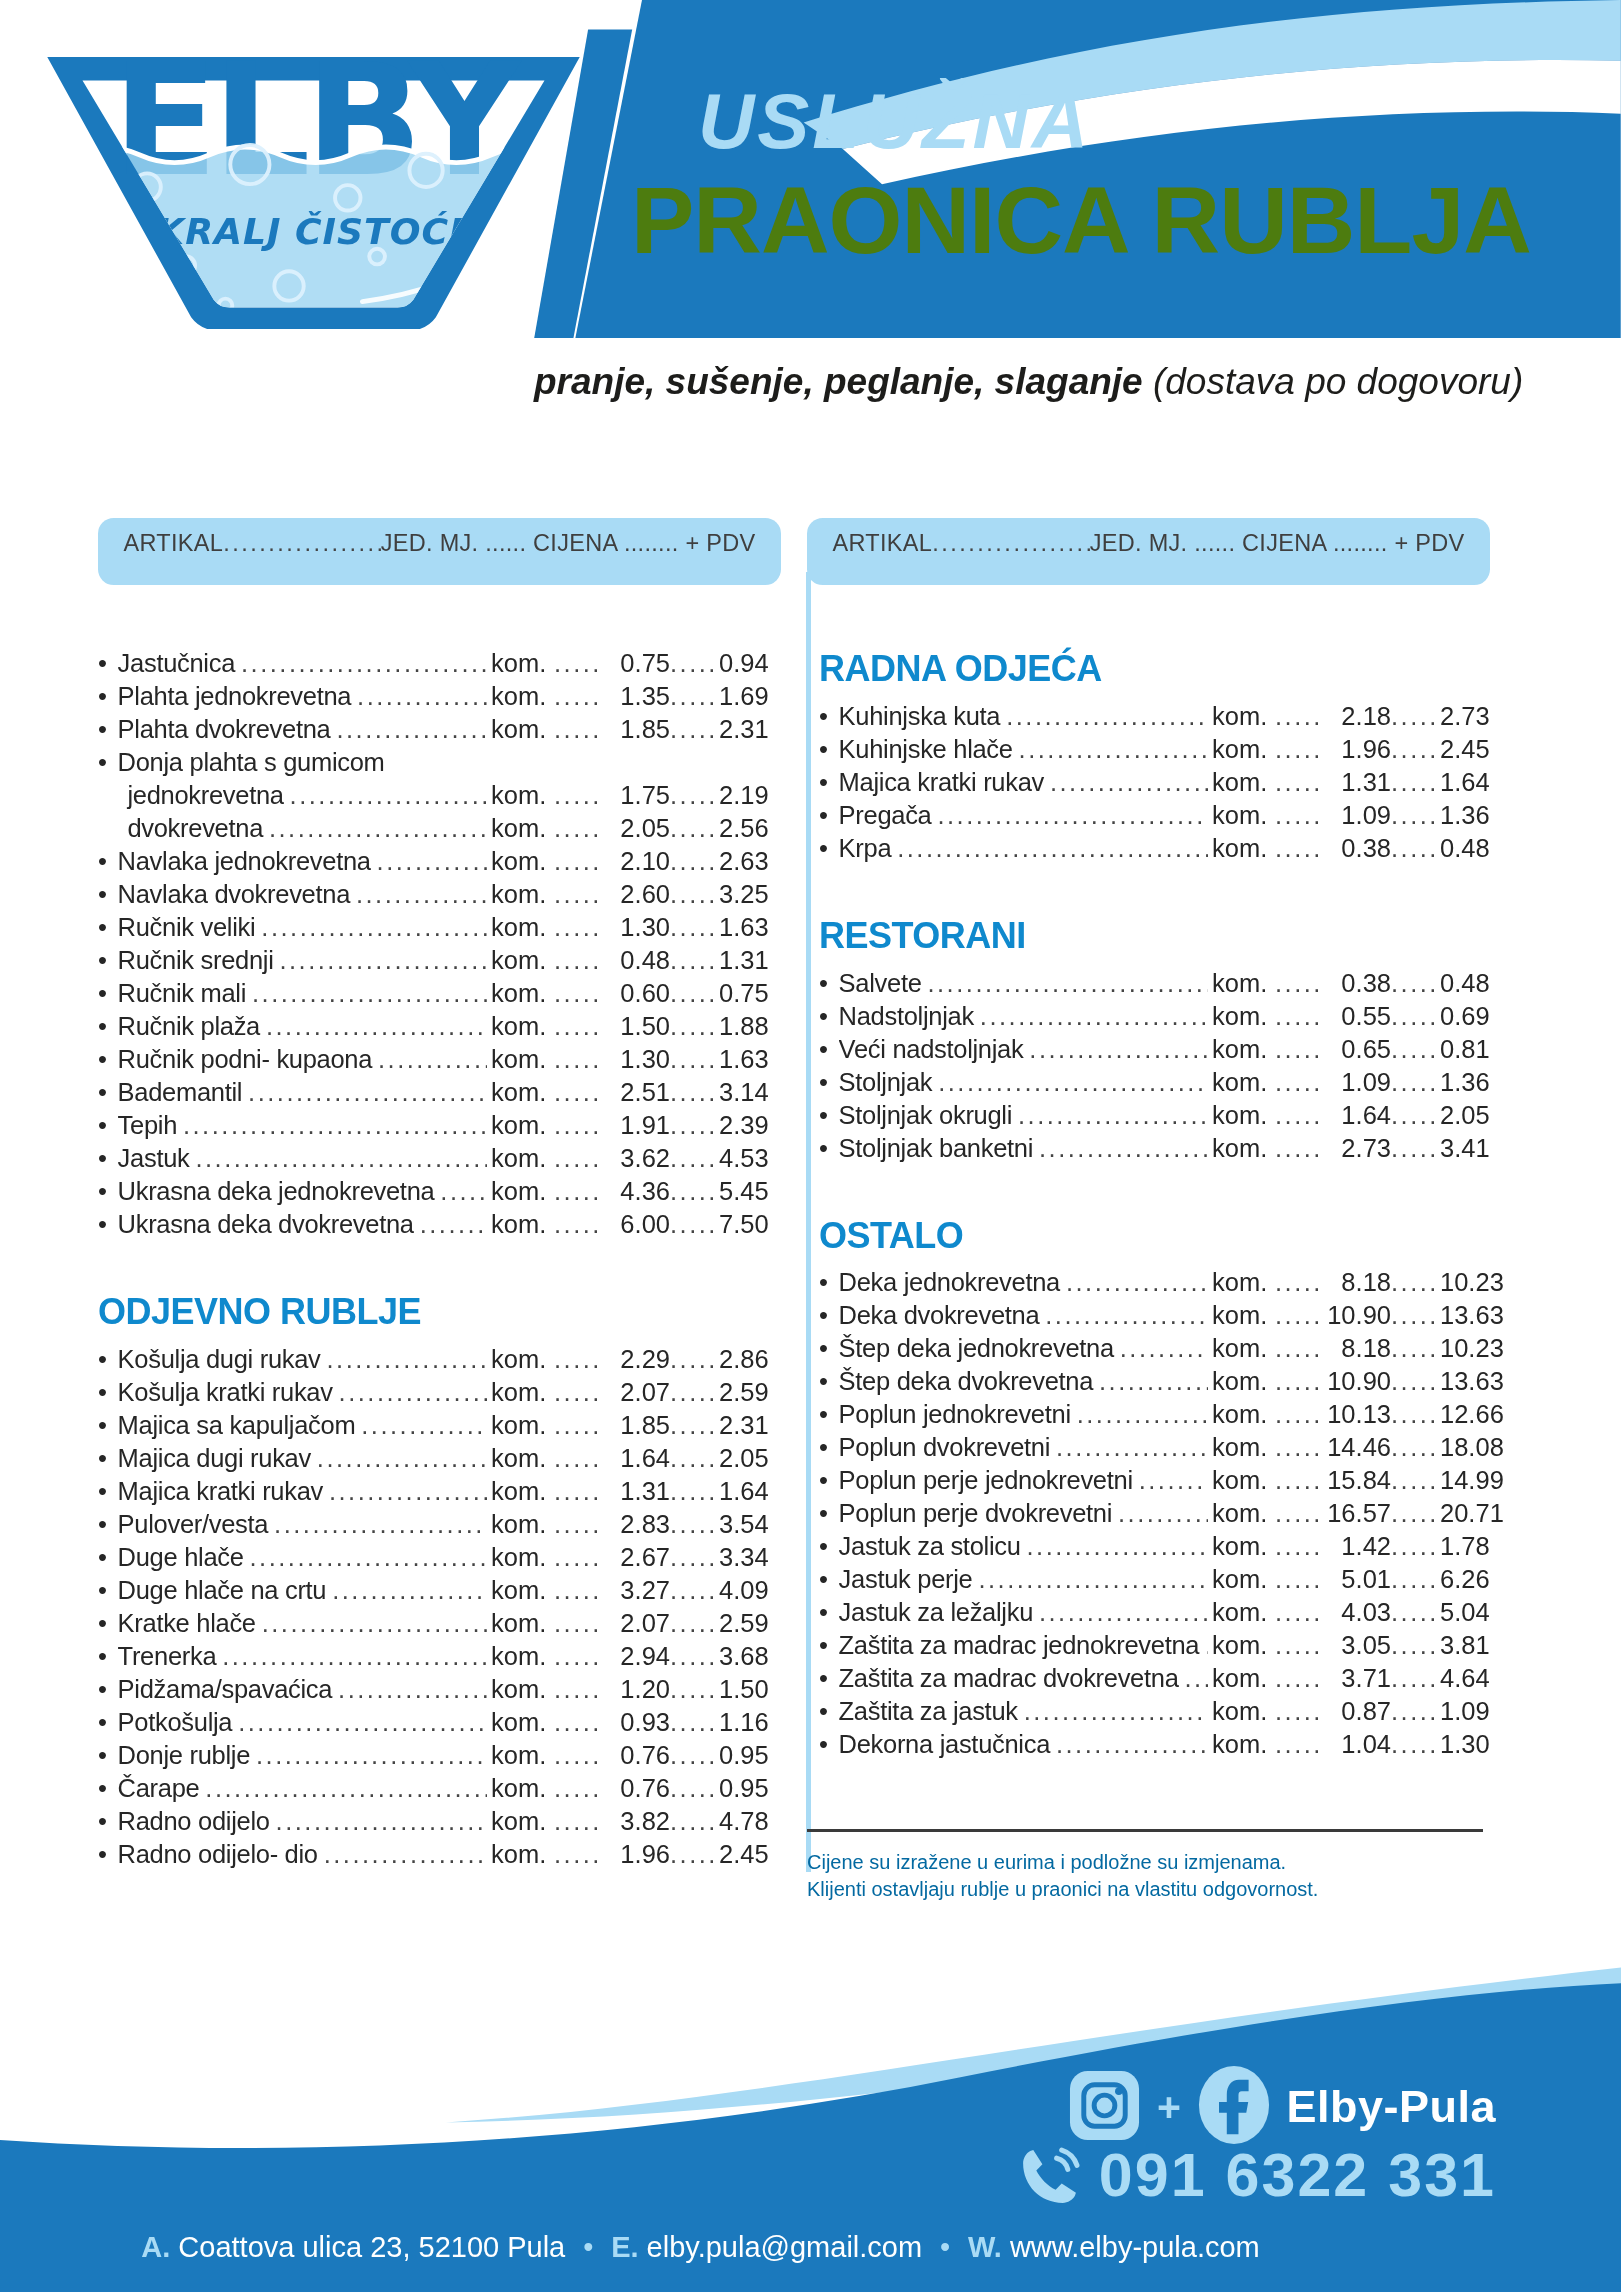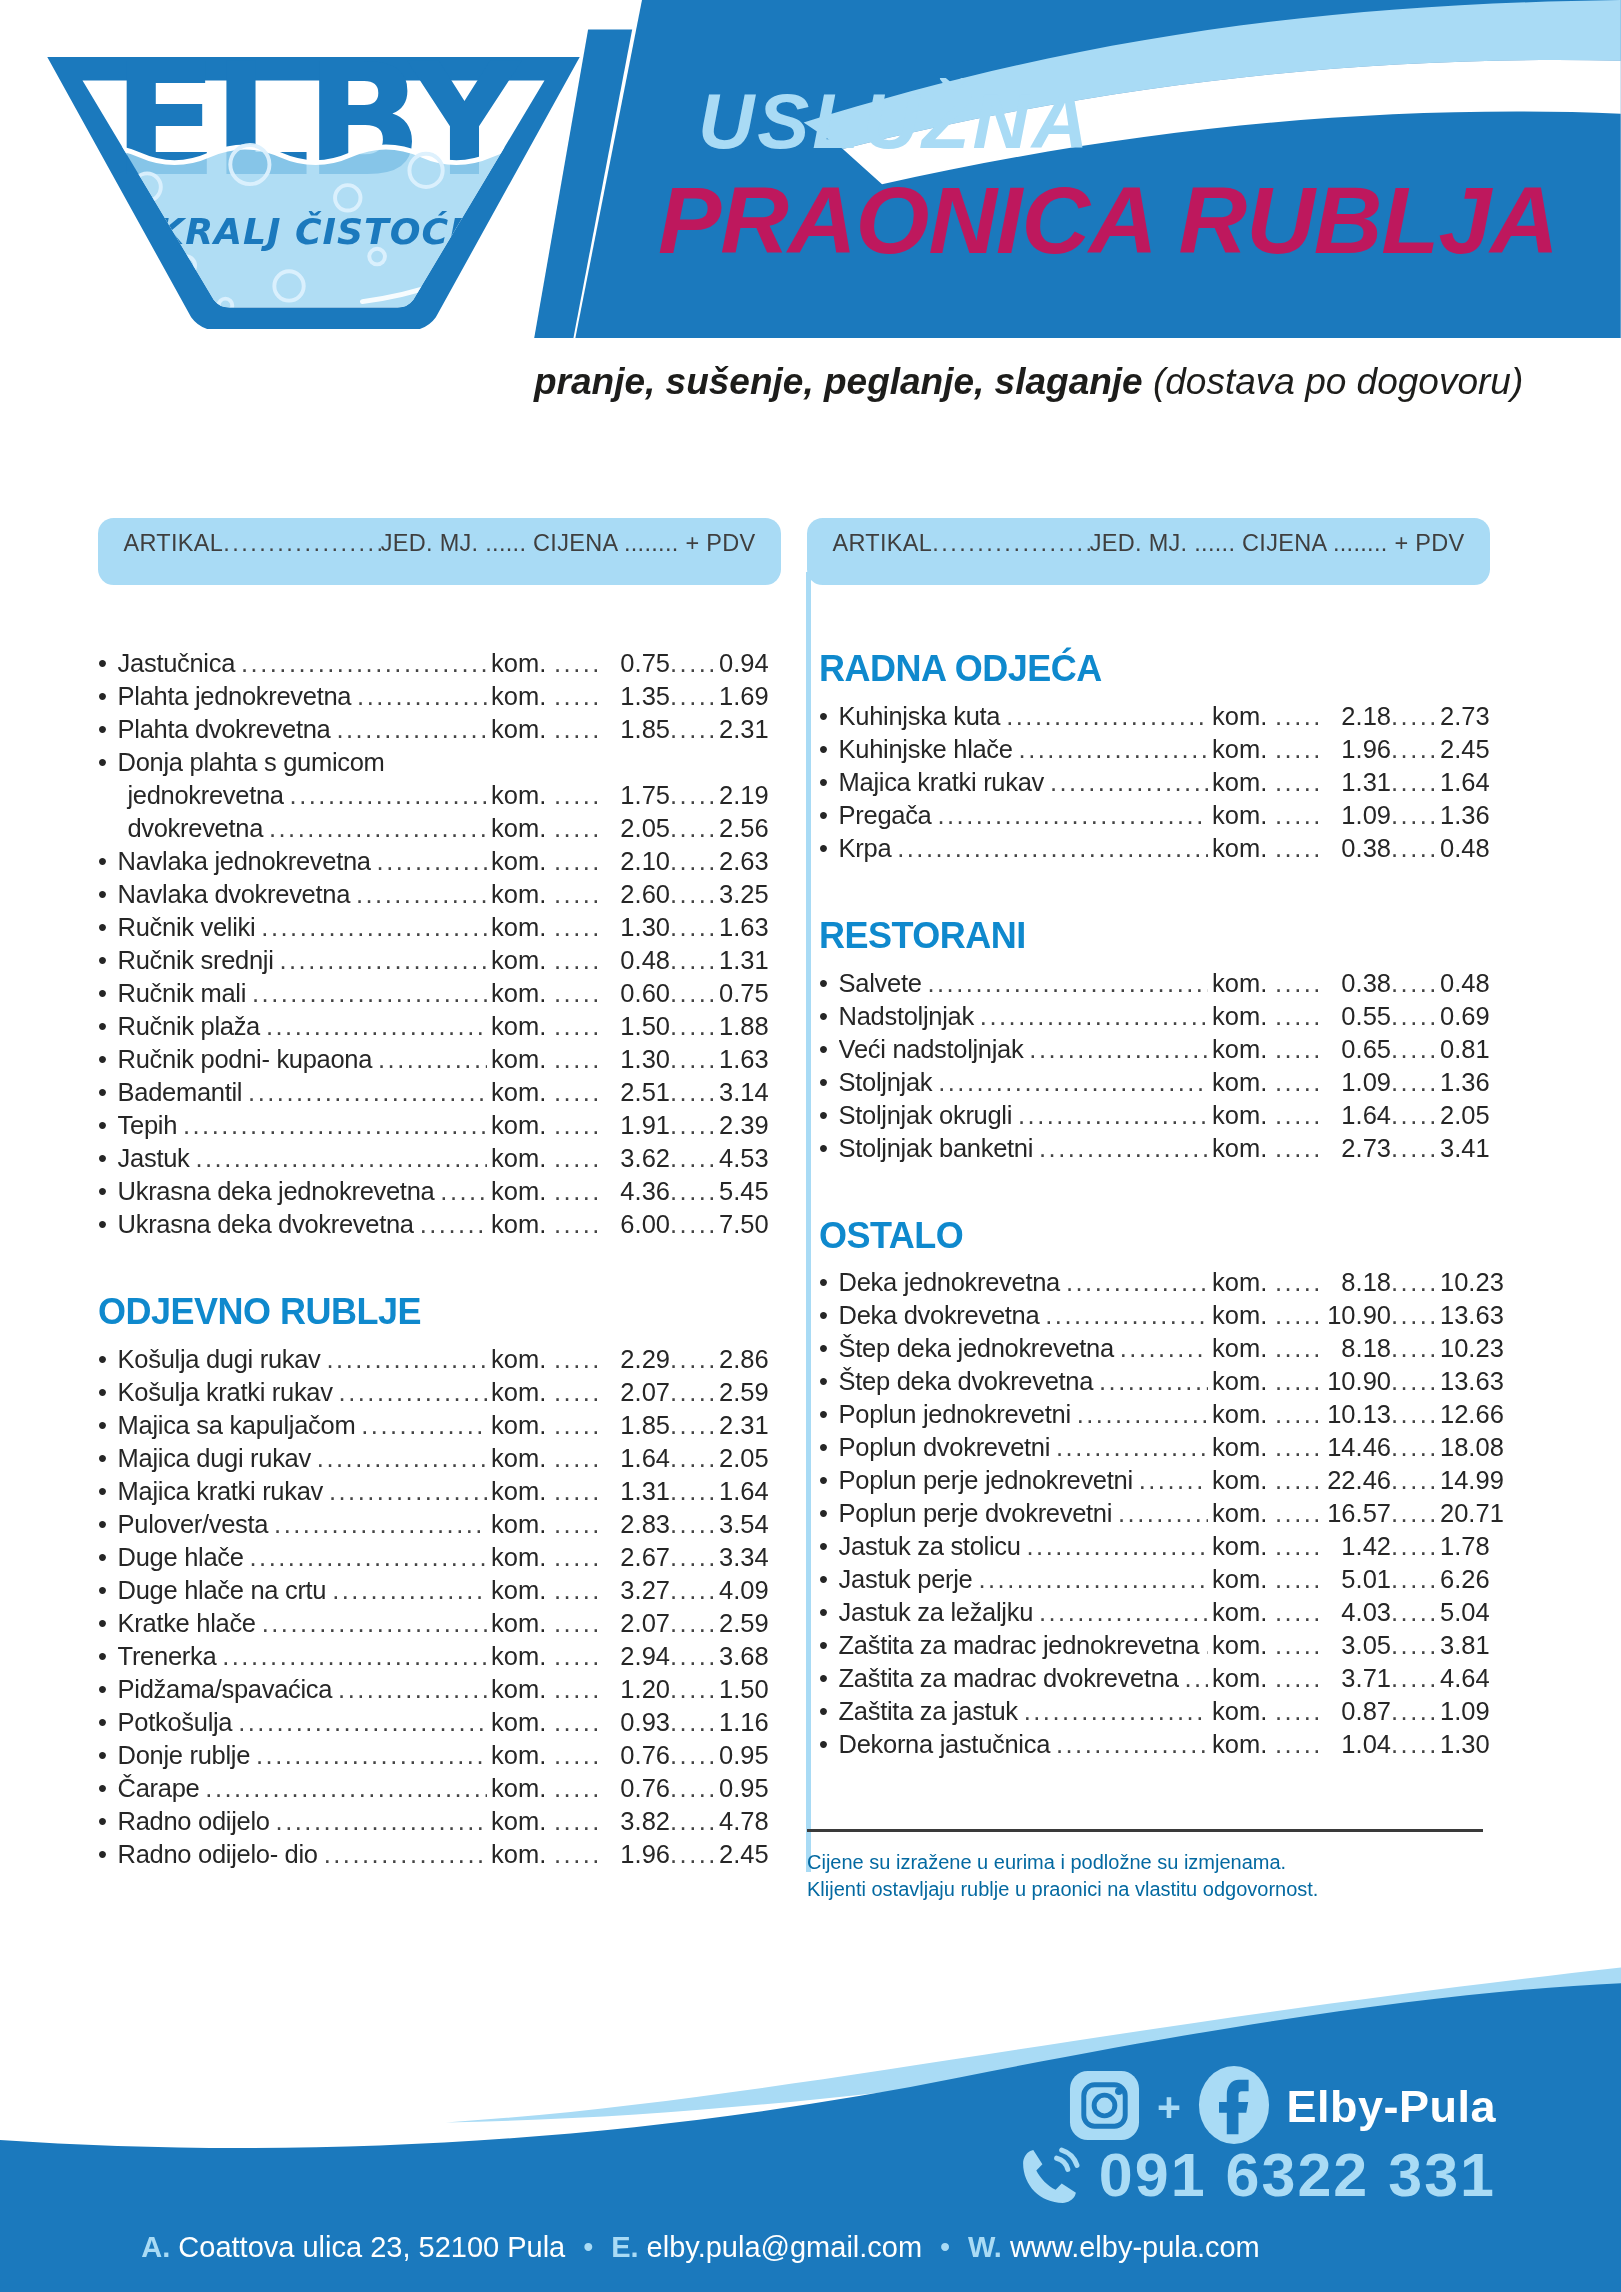--- a/index.html
+++ b/index.html
@@ -11,22 +11,22 @@
   html,body{margin:0;padding:0;background:#fff;}
   .page{position:relative;width:1621px;height:2293px;background:#fff;overflow:hidden;
         font-family:"Liberation Sans",sans-serif;color:var(--ink);}
   svg text{font-family:"DejaVu Sans",sans-serif;}
 
   
   .top-art{position:absolute;left:0;top:0;width:1621px;height:338px;}
   .logo-art{position:absolute;left:39px;top:5.9px;width:549px;height:323px;}
   .banner-top{position:absolute;left:698px;top:82px;font-size:78px;font-style:italic;
       font-weight:600;color:var(--light);letter-spacing:2.9px;line-height:1;}
-  .banner-bottom{position:absolute;left:658px;top:173px;font-size:95px;font-style:italic;
-      font-weight:800;color:#be185d;letter-spacing:-1px;line-height:1;white-space:nowrap;}
+  .banner-bottom{position:absolute;left:631px;top:173px;font-size:95px;
+      font-weight:800;color:#4d7c0f;letter-spacing:-1px;line-height:1;white-space:nowrap;}
   .tagline{position:absolute;left:534px;top:361px;font-size:37px;font-style:italic;
       color:#1d1d1b;white-space:nowrap;}
   .tagline b{font-weight:800;}
 
   
   .bar{position:absolute;top:518px;height:67px;width:683px;background:var(--light);
       border-radius:15.7px;display:flex;align-items:baseline;padding:0 25.5px;box-sizing:border-box;
       font-size:23.5px;color:#3f3f3f;letter-spacing:0.3px;line-height:51px;}
   .bar-left{left:98px;}
   .bar-right{left:807px;}
@@ -719,21 +719,21 @@
     <span class="lead g2"></span>
     <span class="pdv">18.08</span>
   </div>
 
   <div class="row">
     <span class="bullet">•</span>
     <span class="name">Poplun perje jednokrevetni</span>
     <span class="lead"></span>
     <span class="unit">kom.</span>
     <span class="lead g1"></span>
-    <span class="price">22.46</span>
+    <span class="price">15.84</span>
     <span class="lead g2"></span>
     <span class="pdv">14.99</span>
   </div>
 
   <div class="row">
     <span class="bullet">•</span>
     <span class="name">Poplun perje dvokrevetni</span>
     <span class="lead"></span>
     <span class="unit">kom.</span>
     <span class="lead g1"></span>

